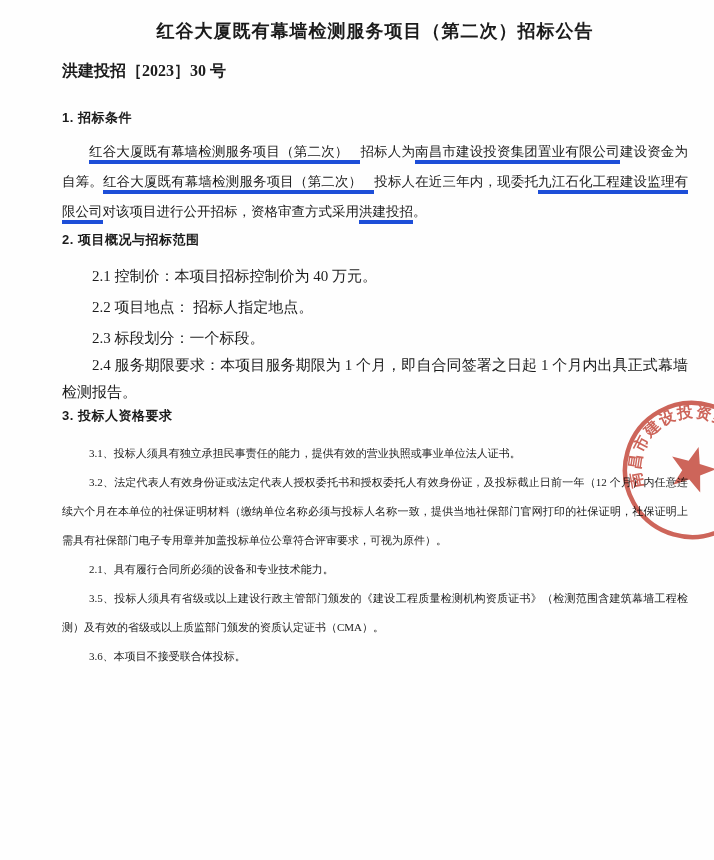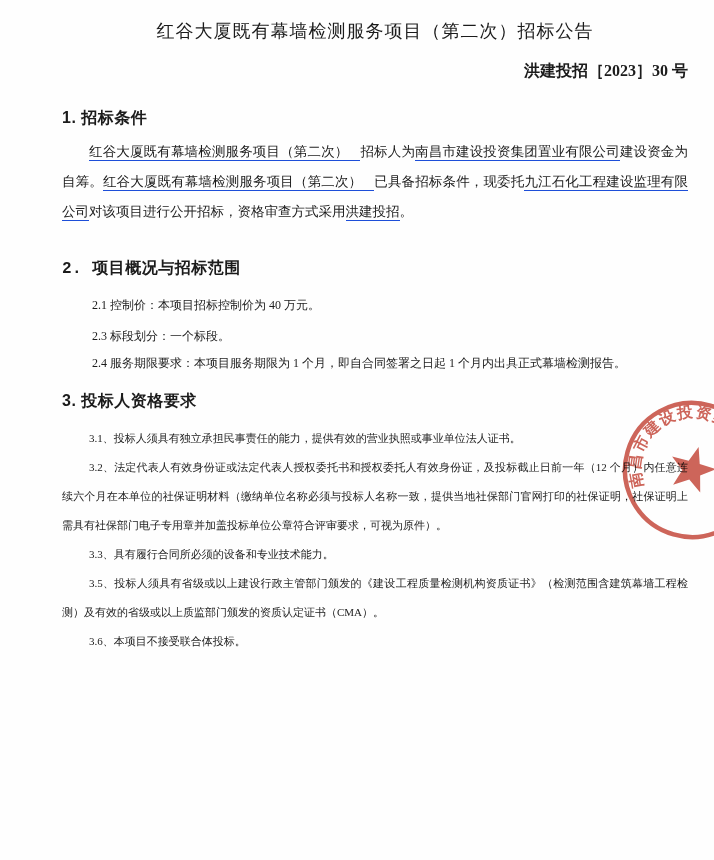--- a/index.html
+++ b/index.html
@@ -8,53 +8,53 @@
     width:714px; height:860px;
     background:#fefefe;
     overflow:hidden;
     color:#1b1b1b;
     font-family:"Liberation Serif","DejaVu Serif",serif;
   }
   .content { padding:18px 26px 0 62px; }
 
   .doc-title {
     margin:0;
-    font-size:18px; font-weight:normal;
+    font-size:18px; font-weight:bold;
     text-align:center; line-height:26px;
     letter-spacing:1px;
   }
   .doc-number {
     margin:16px 0 0 0;
     font-size:16px; font-weight:bold;
-    text-align:right; line-height:22px;font-family:Liberation Serif, serif;
+    text-align:left; line-height:22px;font-family:Liberation Serif, serif;
   }
 
   .sec-heading {
     margin:0;
-    font-size:16px; font-weight:bold;
+    font-size:13px; font-weight:bold;
     line-height:20px;
     font-family:"Liberation Sans","DejaVu Sans",sans-serif;
     letter-spacing:.5px;
   }
   .sec1-heading { margin-top:26px; }
-  .sec2-heading { margin-top:32px;font-family:Liberation Mono, monospace; }
-  .sec3-heading { margin-top:14px; }
+  .sec2-heading { margin-top:3px; }
+  .sec3-heading { }
 
   .body-para {
     margin:9px 0 0 0;
     font-size:13.5px;
     line-height:30px;
     text-align:justify;
     text-indent:27px;
   }
-  .u { border-bottom:1px solid #1d4ed8; padding-bottom:1px; }
+  .u { border-bottom:4px solid #1d4ed8; padding-bottom:1px; }
   .u.pad { padding-right:12px; }
 
   .s2-item {
-    margin:0; font-size:12px; line-height:22px;
+    margin:0; font-size:15px; line-height:22px;
     text-indent:30px; text-align:justify;
   }
   .s2-first { margin-top:15px; }
   .s2-gap   { margin-top:9px; }
   .s2-flow  { line-height:27px; margin-top:3px; }
 
   .s3-block { margin-top:13px; }
   .s3-item {
     margin:0; font-size:11px; line-height:29px;
     text-indent:27px; text-align:justify;
@@ -74,35 +74,36 @@
 <div class="page">
   <div class="content">
 
     <h1 class="doc-title">红谷大厦既有幕墙检测服务项目（第二次）招标公告</h1>
 
     <div class="doc-number">洪建投招［2023］30 号</div>
 
     <h2 class="sec-heading sec1-heading">1. 招标条件</h2>
 
     <p class="body-para">
-      <span class="u pad">红谷大厦既有幕墙检测服务项目（第二次）</span><span>招标人为</span><span class="u">南昌市建设投资集团置业有限公司</span><span>建设资金为自筹。</span><span class="u pad">红谷大厦既有幕墙检测服务项目（第二次）</span><span>已具备招标条件，现委托</span><span class="u">九江石化工程建设监理有限公司</span><span>对该项目进行公开招标，资格审查方式采用</span><span class="u">洪建投招</span><span>。</span>
+      <span class="u pad">红谷大厦既有幕墙检测服务项目（第二次）</span><span>招标人为</span><span class="u">南昌市建设投资集团置业有限公司</span><span>建设资金为自筹。</span><span class="u pad">红谷大厦既有幕墙检测服务项目（第二次）</span><span>投标人在近三年内，现委托</span><span class="u">九江石化工程建设监理有限公司</span><span>对该项目进行公开招标，资格审查方式采用</span><span class="u">洪建投招</span><span>。</span>
     </p>
 
     <h2 class="sec-heading sec2-heading">2. 项目概况与招标范围</h2>
 
     <p class="s2-item s2-first">2.1 控制价：本项目招标控制价为 40 万元。</p>
+    <p class="s2-item s2-gap">2.2 项目地点：  招标人指定地点。</p>
     <p class="s2-item s2-gap">2.3 标段划分：一个标段。</p>
     <p class="s2-item s2-flow">2.4 服务期限要求：本项目服务期限为 1 个月，即自合同签署之日起 1 个月内出具正式幕墙检测报告。</p>
 
     <h2 class="sec-heading sec3-heading">3. 投标人资格要求</h2>
 
     <div class="s3-block">
       <p class="s3-item">3.1、投标人须具有独立承担民事责任的能力，提供有效的营业执照或事业单位法人证书。</p>
       <p class="s3-item">3.2、法定代表人有效身份证或法定代表人授权委托书和授权委托人有效身份证，及投标截止日前一年（12 个月）内任意连续六个月在本单位的社保证明材料（缴纳单位名称必须与投标人名称一致，提供当地社保部门官网打印的社保证明，社保证明上需具有社保部门电子专用章并加盖投标单位公章符合评审要求，可视为原件）。</p>
-      <p class="s3-item">3.3、具有履行合同所必须的设备和专业技术能力。</p>
+      <p class="s3-item">2.1、具有履行合同所必须的设备和专业技术能力。</p>
       <p class="s3-item">3.5、投标人须具有省级或以上建设行政主管部门颁发的《建设工程质量检测机构资质证书》（检测范围含建筑幕墙工程检测）及有效的省级或以上质监部门颁发的资质认定证书（CMA）。</p>
       <p class="s3-item">3.6、本项目不接受联合体投标。</p>
     </div>
 
   </div>
 
   <svg class="seal" viewBox="-100 -100 200 200" xmlns="http://www.w3.org/2000/svg">
     <g transform="rotate(16)" font-family="'Liberation Serif','DejaVu Serif',serif">
       <circle r="67" fill="none" stroke-width="4.5" stroke="#c0392b"></circle>
       <path d="M0,-24 L5.76,-7.93 L22.8,-7.42 L9.32,3.03 L14.1,19.4 L0,9.8 L-14.1,19.4 L-9.32,3.03 L-22.8,-7.42 L-5.76,-7.93 Z" fill="#c0392b"></path>

